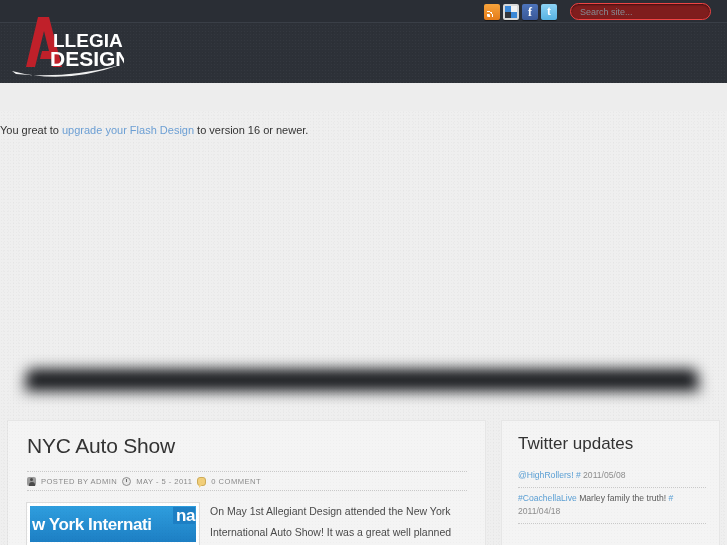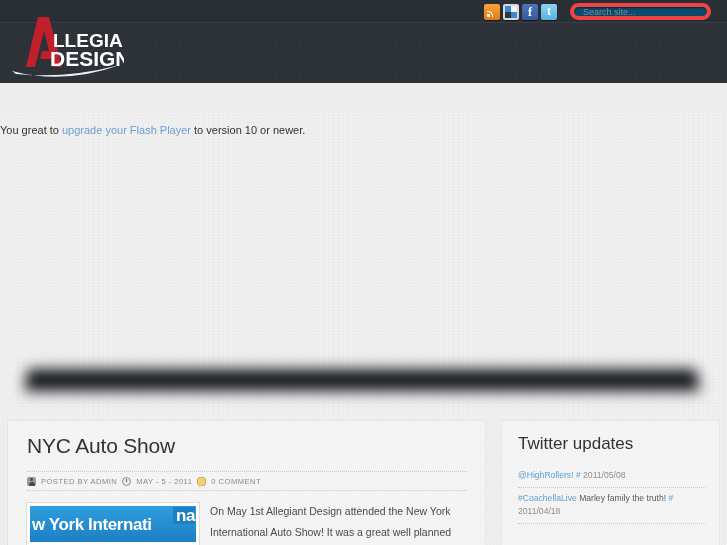--- a/index.html
+++ b/index.html
@@ -111,23 +111,23 @@
     text-align: center;
     line-height: 15px;
   }
 
   #search-input {
     position: absolute;
     top: 3px;
     left: 570px;
     width: 141px;
     height: 17px;
-    border: 4px solid #ef4444;
+    border: 1px solid #ef4444;
     border-radius: 9px;
-    background: #0c4a6e;
+    background: #7f1d1d;
     color: #9aa0a8;
     font-family: "Liberation Sans", sans-serif;
     font-size: 9px;
     padding: 0 9px;
     z-index: 4;
     box-shadow: inset 0 1px 2px rgba(0,0,0,.5);
   }
   #search-input::placeholder { color: #868c94; }
 
   
@@ -390,21 +390,21 @@
     <path d="M30 4 L18 54 L27 54 L36 18 L41 38 L34 38 L32 46 L43 46 L45 54 L54 54 L41 4 Z" fill="#c0202a"></path>
     <text x="45" y="34" font-family="Liberation Sans, sans-serif" font-size="19" font-weight="bold" fill="#ffffff" letter-spacing="0">LLEGIANT</text>
     <text x="42" y="53" font-family="Liberation Sans, sans-serif" font-size="21" font-weight="bold" fill="#ffffff" letter-spacing="0">DESIGN</text>
     <path d="M4 58 Q56 72 112 52 Q58 66 8 61 Z" fill="#ffffff" opacity="0.92"></path>
   </svg>
 
 </div>
 
 <div id="page">
 
-  <div id="flash-notice"><span>You great to </span><a>upgrade your Flash Player</a><span> to version 10 or newer.</span></div>
+  <div id="flash-notice"><span>You great to </span><a>upgrade your Flash Design</a><span> to version 16 or newer.</span></div>
 
   <div id="banner-shadow"></div>
 
   <div id="cols">
 
     <div id="main-panel" class="panel">
 
       <h1 id="post-title">NYC Auto Show</h1>
 
       <div id="post-meta">

